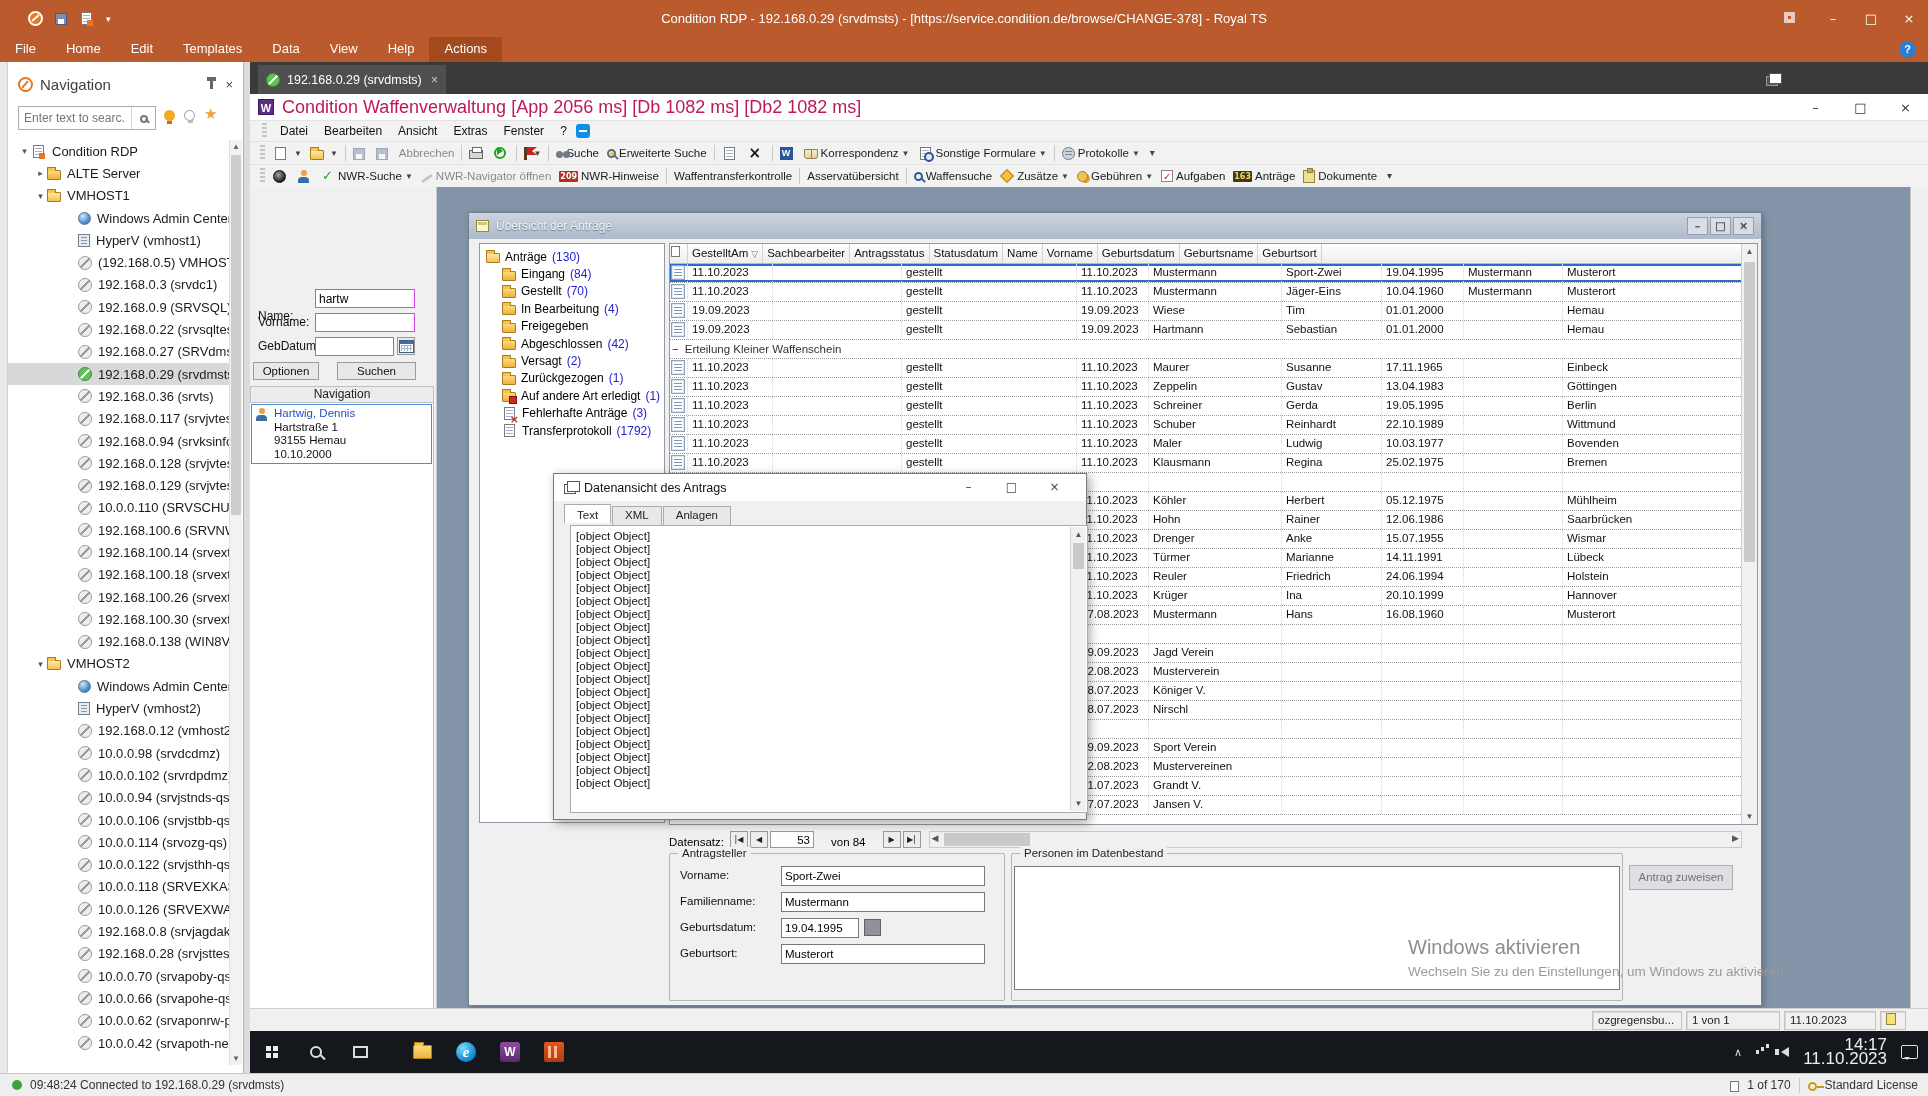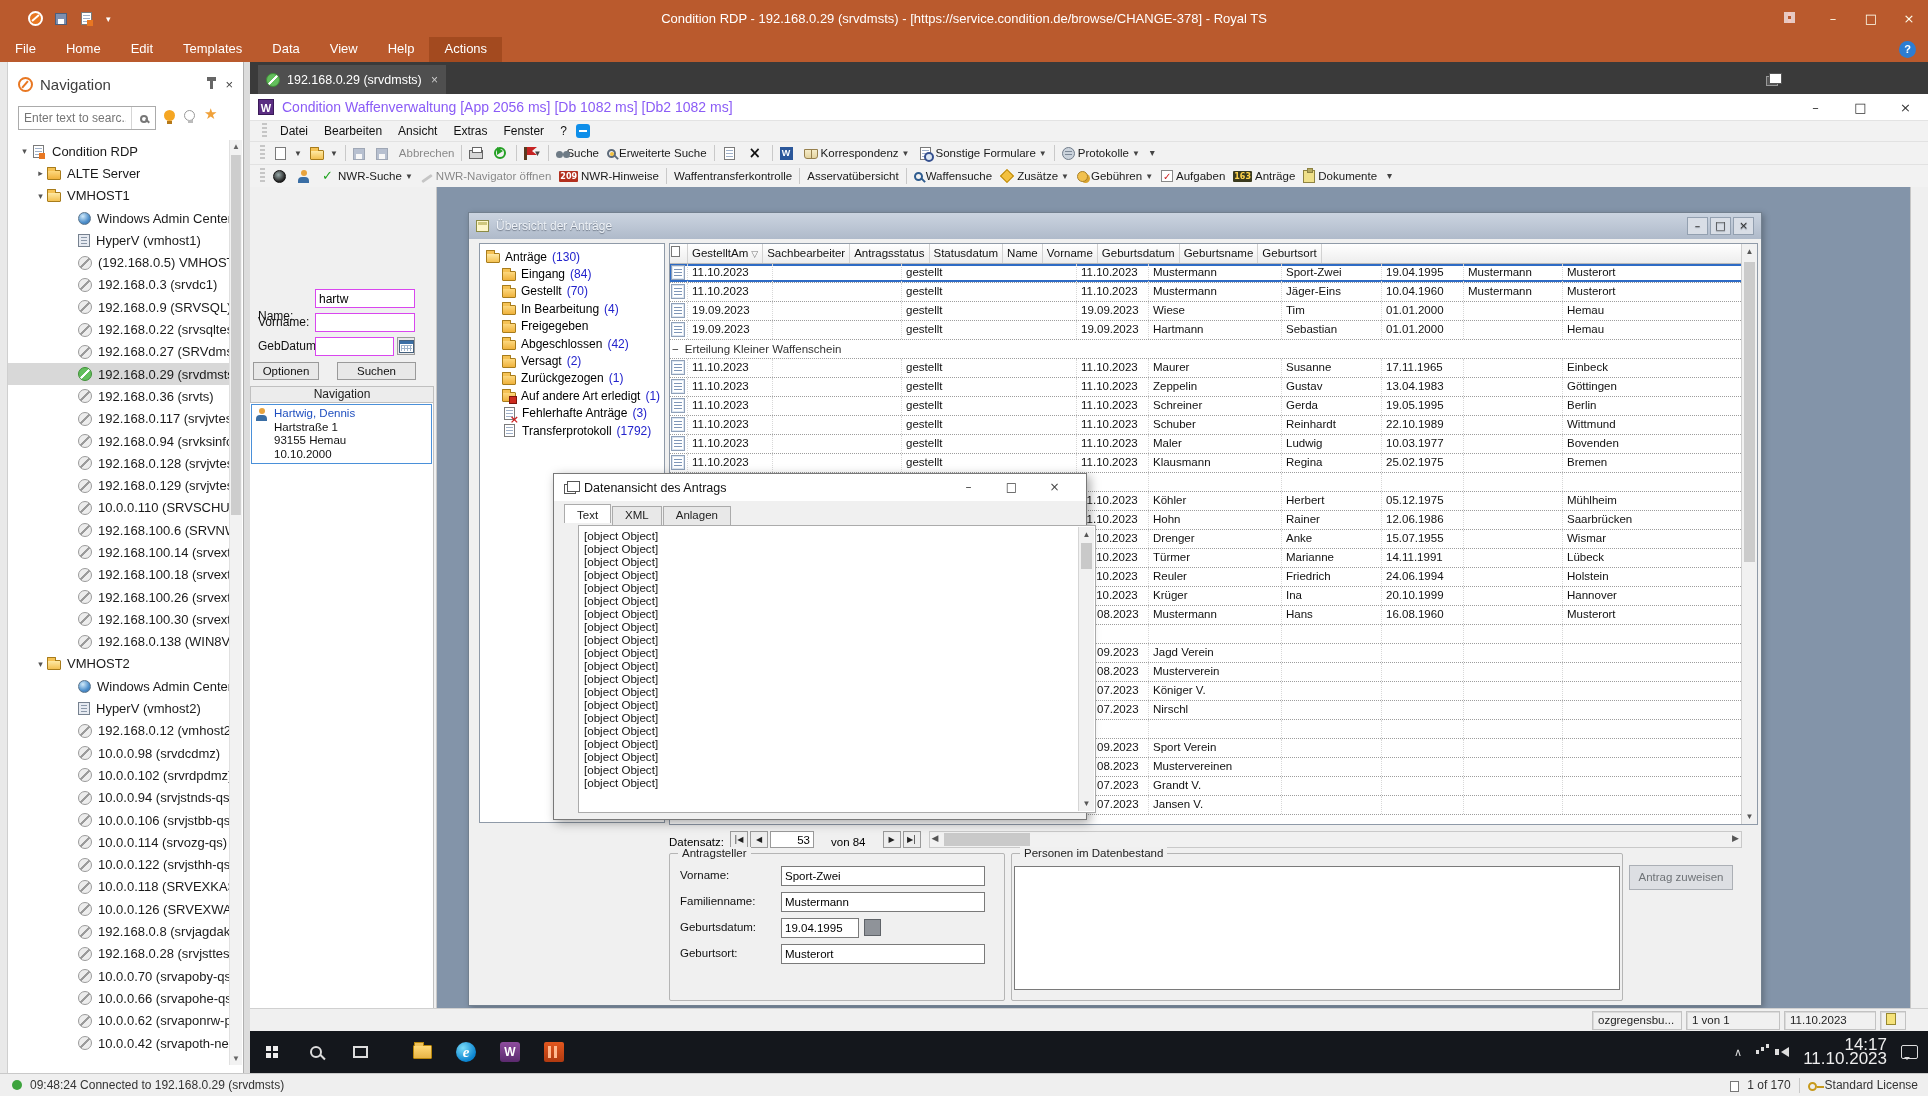--- a/index.html
+++ b/index.html
@@ -120,21 +120,21 @@
 
   
   .tabstrip{left:250px;top:62px;width:1678px;height:32px;background:#3A3A3A}
   .rtab{position:absolute;left:8px;top:3px;width:188px;height:29px;background:#4F4F4F;display:flex;align-items:center;gap:7px;padding:0 8px;color:#FFF;font-size:12.5px}
   .rtab .x{margin-left:auto;color:#CCC;font-size:12px}
   .ts-right{position:absolute;right:150px;top:10px}
   .desktop{left:250px;top:94px;width:1678px;height:979px;background:#F0F0F0;overflow:hidden}
 
   
   .app-title{left:0;top:0;width:1678px;height:27px;background:#FFF;display:flex;align-items:center;gap:8px;padding:0 8px;border-bottom:1px solid #E3E3E3}
-  .app-title .t{font-size:14px;color:#8b5cf6}
+  .app-title .t{font-size:18px;color:#be185d}
   .app-title .sq{width:16px;height:16px;background:#5B2D83;border:1px solid #3A1A57;color:#FFF;text-align:center;font:bold 11px/16px "Liberation Sans"}
   .app-winbtns{position:absolute;right:0;top:0;display:flex}
   .app-winbtns .wb{width:45px;height:27px;text-align:center;font:13px/27px "DejaVu Sans";color:#333}
   .menubar{left:0;top:27px;width:1678px;height:20px;background:#F2F2F2;display:flex;align-items:center;padding-left:12px;gap:2px}
   .menubar .mi{font-size:12px;color:#111;padding:0 7px}
   .grip{width:5px;height:16px;margin-right:4px;background:repeating-linear-gradient(#C6C6C6 0 2px,transparent 2px 4px);flex:none}
   .toolbar{left:0;width:1678px;height:23px;background:#F2F2F2;display:flex;align-items:center;padding-left:10px;border-top:1px solid #E2E2E2}
   .tb1{top:47px}.tb2{top:70px}
   .tbi{display:flex;align-items:center;gap:3px;padding:1px 4px;font-size:11.5px;color:#1A1A1A;white-space:nowrap}
   .tbi[data-kind="sep"]{width:1px;height:16px;background:#C9C9C9;padding:0;margin:0 3px}
@@ -208,21 +208,21 @@
   .assign{position:absolute;left:1159px;top:626px;width:104px;height:25px;background:#DDDFE3;border:1px solid #ABAFB5;color:#6F7377;font-size:11.5px;text-align:center;line-height:23px}
 
   
   .dlg{left:303px;top:379px;width:534px;height:347px;background:#F0F0F0;border:1px solid #787878;box-shadow:3px 3px 10px rgba(0,0,0,.35);z-index:20}
   .dlg-title{position:absolute;left:0;top:0;width:100%;height:27px;background:#FFF;display:flex;align-items:center;gap:8px;padding:0 10px;font-size:12.5px;color:#111}
   .dlg-btns{margin-left:auto;display:flex}
   .dlg-btns .b{width:43px;height:27px;text-align:center;font:12px/27px "DejaVu Sans";color:#444}
   .dlg-tabs{position:absolute;left:10px;top:32px;display:flex}
   .dtab{padding:2px 12px;font-size:11.5px;border:1px solid #ABABAB;border-bottom:none;background:#E8E8E8;color:#222;margin-right:1px}
   .dtab[data-state="active"]{background:#FFF;position:relative;top:-2px;padding-top:4px}
-  .dlg-frame{position:absolute;left:24px;top:51px;width:518px;height:288px;border:1px solid #ABABAB;background:#FFF}
+  .dlg-frame{position:absolute;left:16px;top:51px;width:518px;height:288px;border:1px solid #ABABAB;background:#FFF}
   .xmlarea{position:absolute;left:1px;top:1px;right:17px;bottom:1px;overflow:hidden;padding:2px 0 0 4px}
   .xl{white-space:pre;font-size:11.6px;line-height:13px;color:#131313;font-family:"Liberation Sans","DejaVu Sans",sans-serif}
   .dlg-vsb{position:absolute;right:1px;top:1px;width:16px;bottom:1px;background:#F1F1F1;border-left:1px solid #D5D5D5}
   .dlg-vsb .th2{position:absolute;left:2px;right:2px;top:16px;height:26px;background:#C9C9C9}
 
   
   .wm{left:1158px;top:842px;z-index:15;color:#8E8E8E;pointer-events:none}
   .wm .l1{font-size:20px}
   .wm .l2{font-size:13.5px;margin-top:5px;color:#9A9A9A}
 
@@ -1555,20 +1555,24 @@
 
         </div>
         <div class="dlg-vsb">
           <span class="ar" style="top:3px;position:absolute;width:100%;text-align:center;font-size:8px;color:#555">▲</span>
           <span class="th2"></span>
           <span style="position:absolute;bottom:3px;width:100%;text-align:center;font-size:8px;color:#555">▼</span>
         </div>
       </div>
     </div>
 
+    <div class="abs wm">
+      <div class="l1">Windows aktivieren</div>
+      <div class="l2">Wechseln Sie zu den Einstellungen, um Windows zu aktivieren.</div>
+    </div>
 
     <div class="abs appstatus">
       <span class="as-cell" style="left:1342px;width:90px">ozgregensbu...</span>
       <span class="as-cell" style="left:1436px;width:94px">1 von 1</span>
       <span class="as-cell" style="left:1534px;width:92px">11.10.2023</span>
       <span class="as-cell" style="left:1630px;width:26px"><span class="ic" data-icon="doc-yellow" style="margin-top:-1px"></span></span>
     </div>
 
     <div class="abs taskbar">
       <span class="tk">

